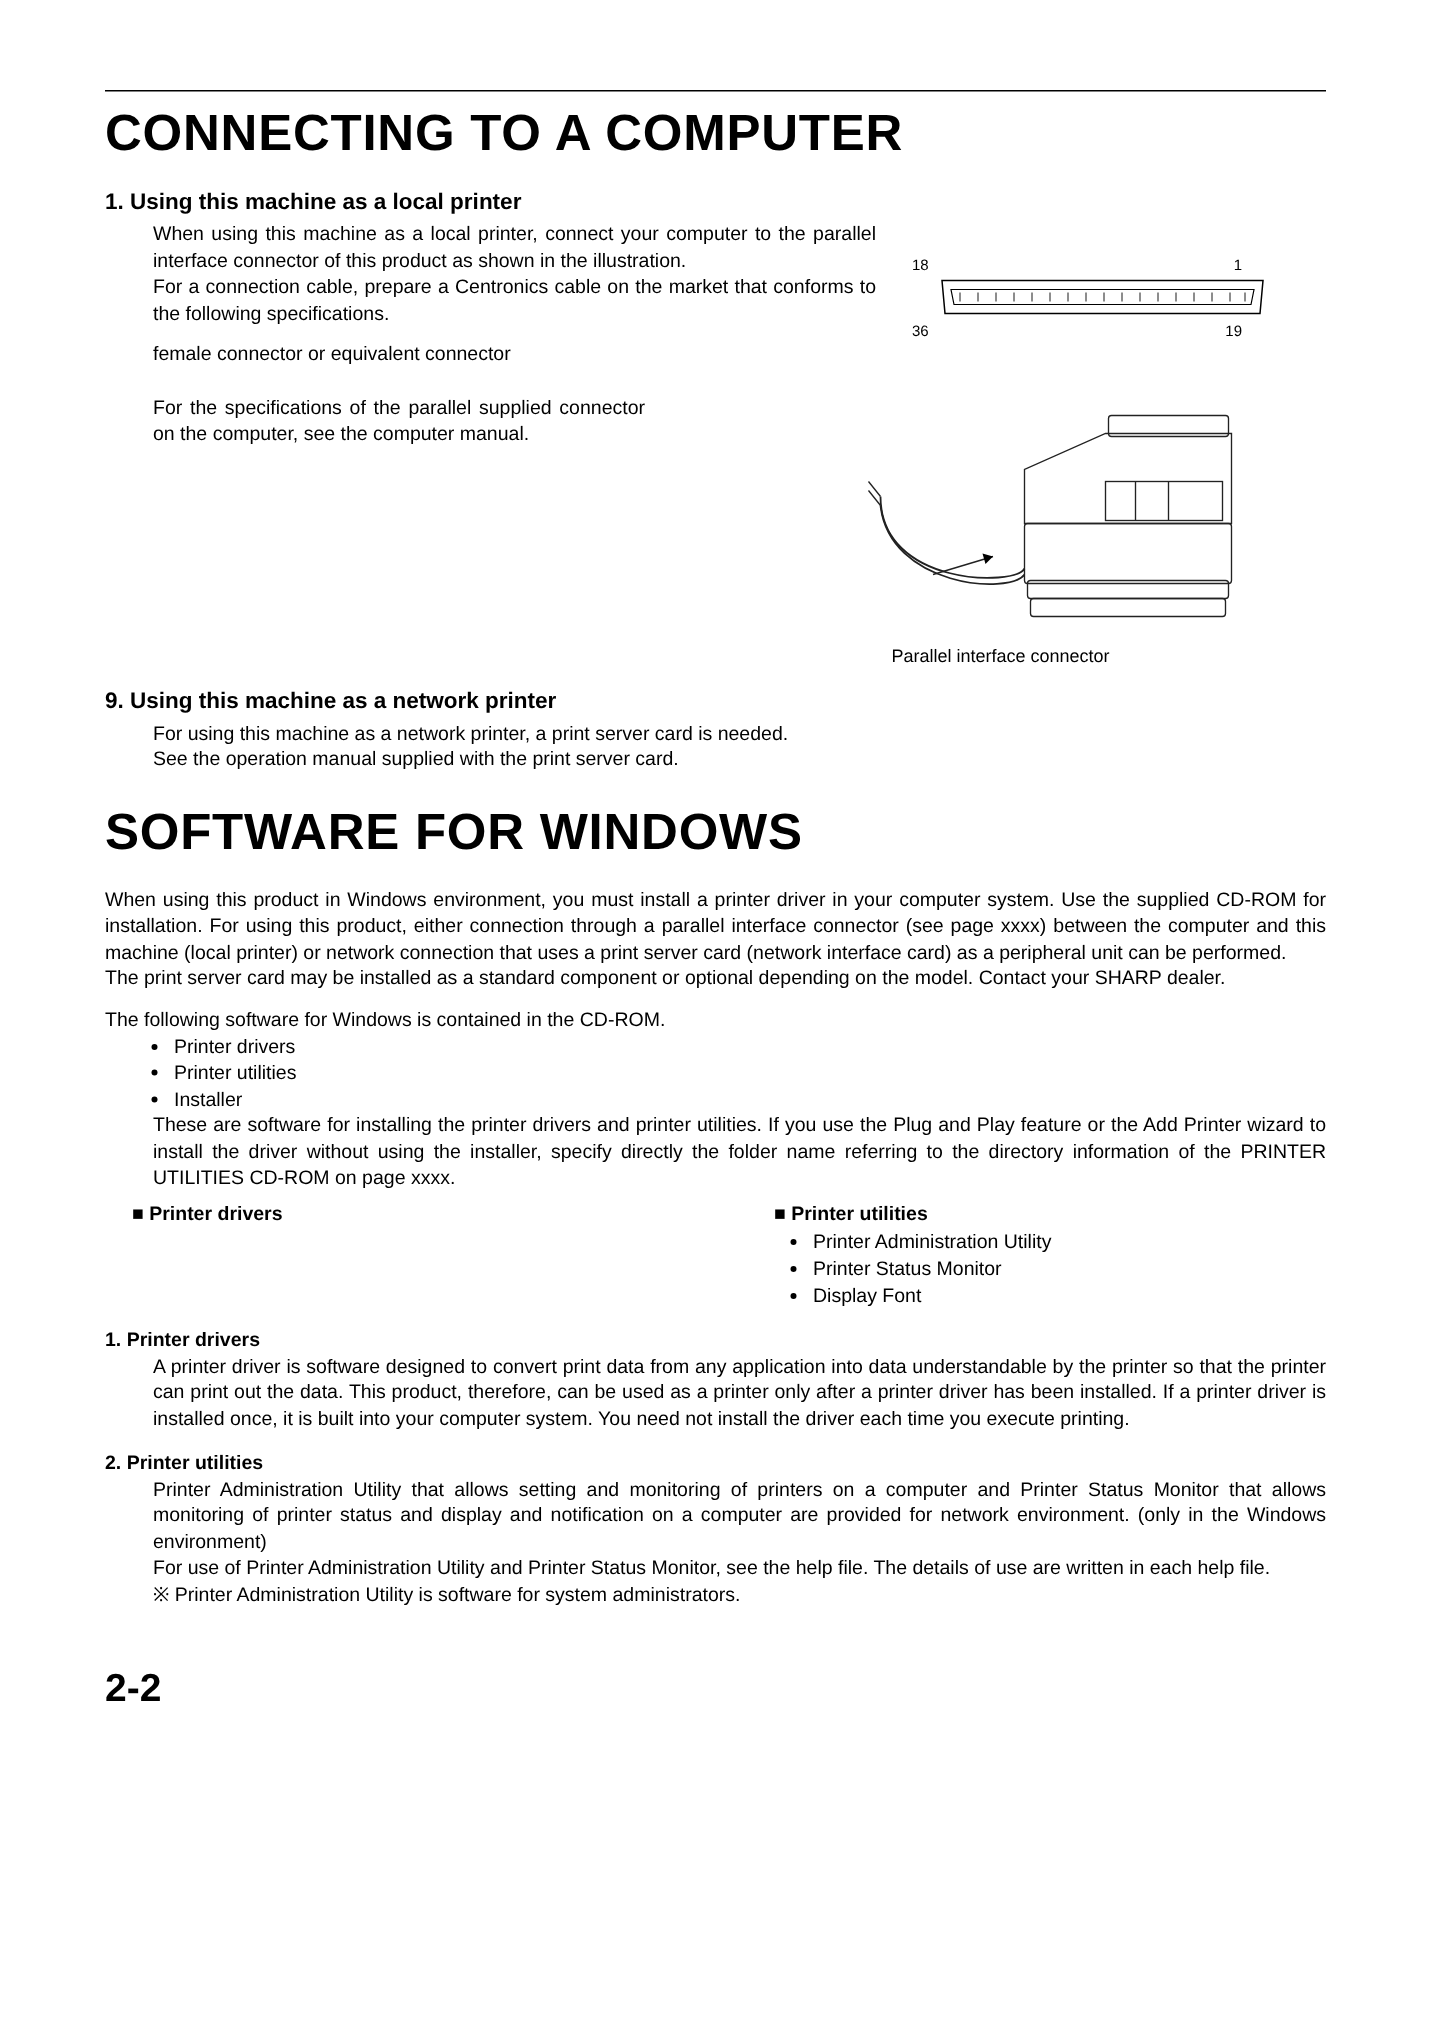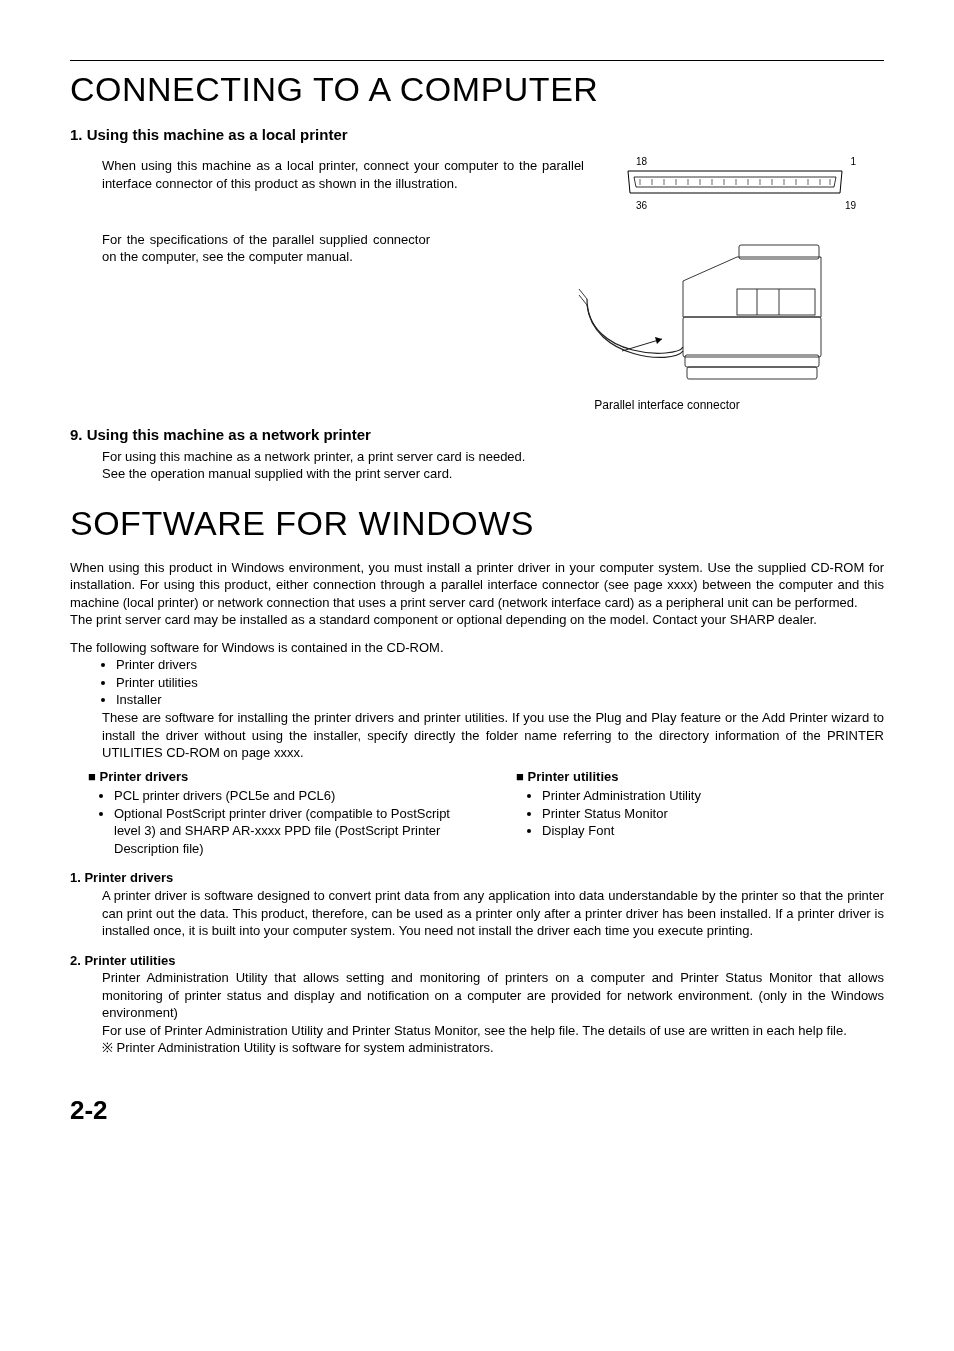--- a/index.html
+++ b/index.html
@@ -11,41 +11,41 @@
       padding: 60px 70px 40px 70px;
       font-size: 13px;
       line-height: 1.35;
     }
     .toprule {
       border-top: 1px solid #000;
       margin-bottom: 6px;
     }
     h1 {
       font-size: 34px;
-      font-weight: normal;
+      font-weight: bold;
       letter-spacing: 0.5px;
       margin-top: 6px;
       margin-bottom: 12px;
     }
     h2.section-head {
       font-size: 15px;
       font-weight: bold;
       margin-top: 12px;
       margin-bottom: 2px;
     }
     .body-text { text-align: justify; }
     .indent { margin-left: 32px; }
     .row-top { display: flex; gap: 20px; align-items: center; }
     .row-top .left { flex: 1; }
     .row-top .right { width: 280px; }
     .conn-box { margin-top: 8px; }
     .conn-box .labels-top,
     .conn-box .labels-bot {
       display: flex; justify-content: space-between;
-      font-size: 10px; width: 220px; margin-left: 32px;
+      font-size: 10px; width: 220px; margin-left: 4px;
     }
     .conn-svg { margin-left: 20px; }
     .printer-img { margin-top: 8px; text-align: center; }
     .printer-caption { font-size: 12px; text-align: center; margin-top: 4px; }
     .row-mid { display: flex; gap: 20px; align-items: flex-start; margin-top: 18px; margin-bottom: 10px; }
     .row-mid .left { width: 360px; }
     .row-mid .right { flex: 1; text-align: center; }
     .bullet-list { margin-left: 28px; }
     .bullet-list li { list-style: disc; margin-left: 18px; }
     .cols { display: flex; gap: 60px; margin-left: 18px; margin-top: 6px; }
@@ -70,21 +70,23 @@
 
 <div class="toprule"></div>
 
 <h1>CONNECTING TO A COMPUTER</h1>
 
 <h2 class="section-head">1. Using this machine as a local printer</h2>
 
 <div class="row-top">
   <div class="left">
     <div class="indent body-text">When using this machine as a local printer, connect your computer to the parallel interface connector of this product as shown in the illustration.</div>
+    <div class="indent body-text">For a connection cable, prepare a Centronics cable on the market that conforms to the following specifications.</div>
     <div class="spacer-sm"></div>
+    <div class="indent"> female connector or equivalent connector</div>
   </div>
   <div class="right">
     <div class="conn-box">
       <div class="labels-top">
         <span>18</span>
         <span>1</span>
       </div>
       <svg class="conn-svg" width="222" height="26">
         <path d="M4 2 L218 2 L216 24 L6 24 Z" fill="none" stroke="#000" stroke-width="1"></path>
         <path d="M10 8 L212 8 L210 18 L12 18 Z" fill="none" stroke="#000" stroke-width="0.8"></path>
@@ -163,24 +165,20 @@
 <ul class="bullet-list">
   <li>Printer drivers</li>
   <li>Printer utilities</li>
   <li>Installer</li>
 </ul>
 <div class="installer-note">These are software for installing the printer drivers and printer utilities. If you use the Plug and Play feature or the Add Printer  wizard to install the driver without using the installer, specify directly the folder name referring to the directory information of the PRINTER UTILITIES CD-ROM on page xxxx.</div>
 
 <div class="cols">
   <div class="col">
     <div class="sq-head">Printer drivers</div>
-    <ul class="dot-list">
-      <li>PCL printer drivers (PCL5e and PCL6)</li>
-      <li>Optional PostScript printer driver (compatible to PostScript level 3) and SHARP AR-xxxx PPD file (PostScript Printer Description file)</li>
-    </ul>
   </div>
   <div class="col">
     <div class="sq-head">Printer utilities</div>
     <ul class="dot-list">
       <li>Printer Administration Utility</li>
       <li>Printer Status Monitor</li>
       <li>Display Font</li>
     </ul>
   </div>
 </div>

